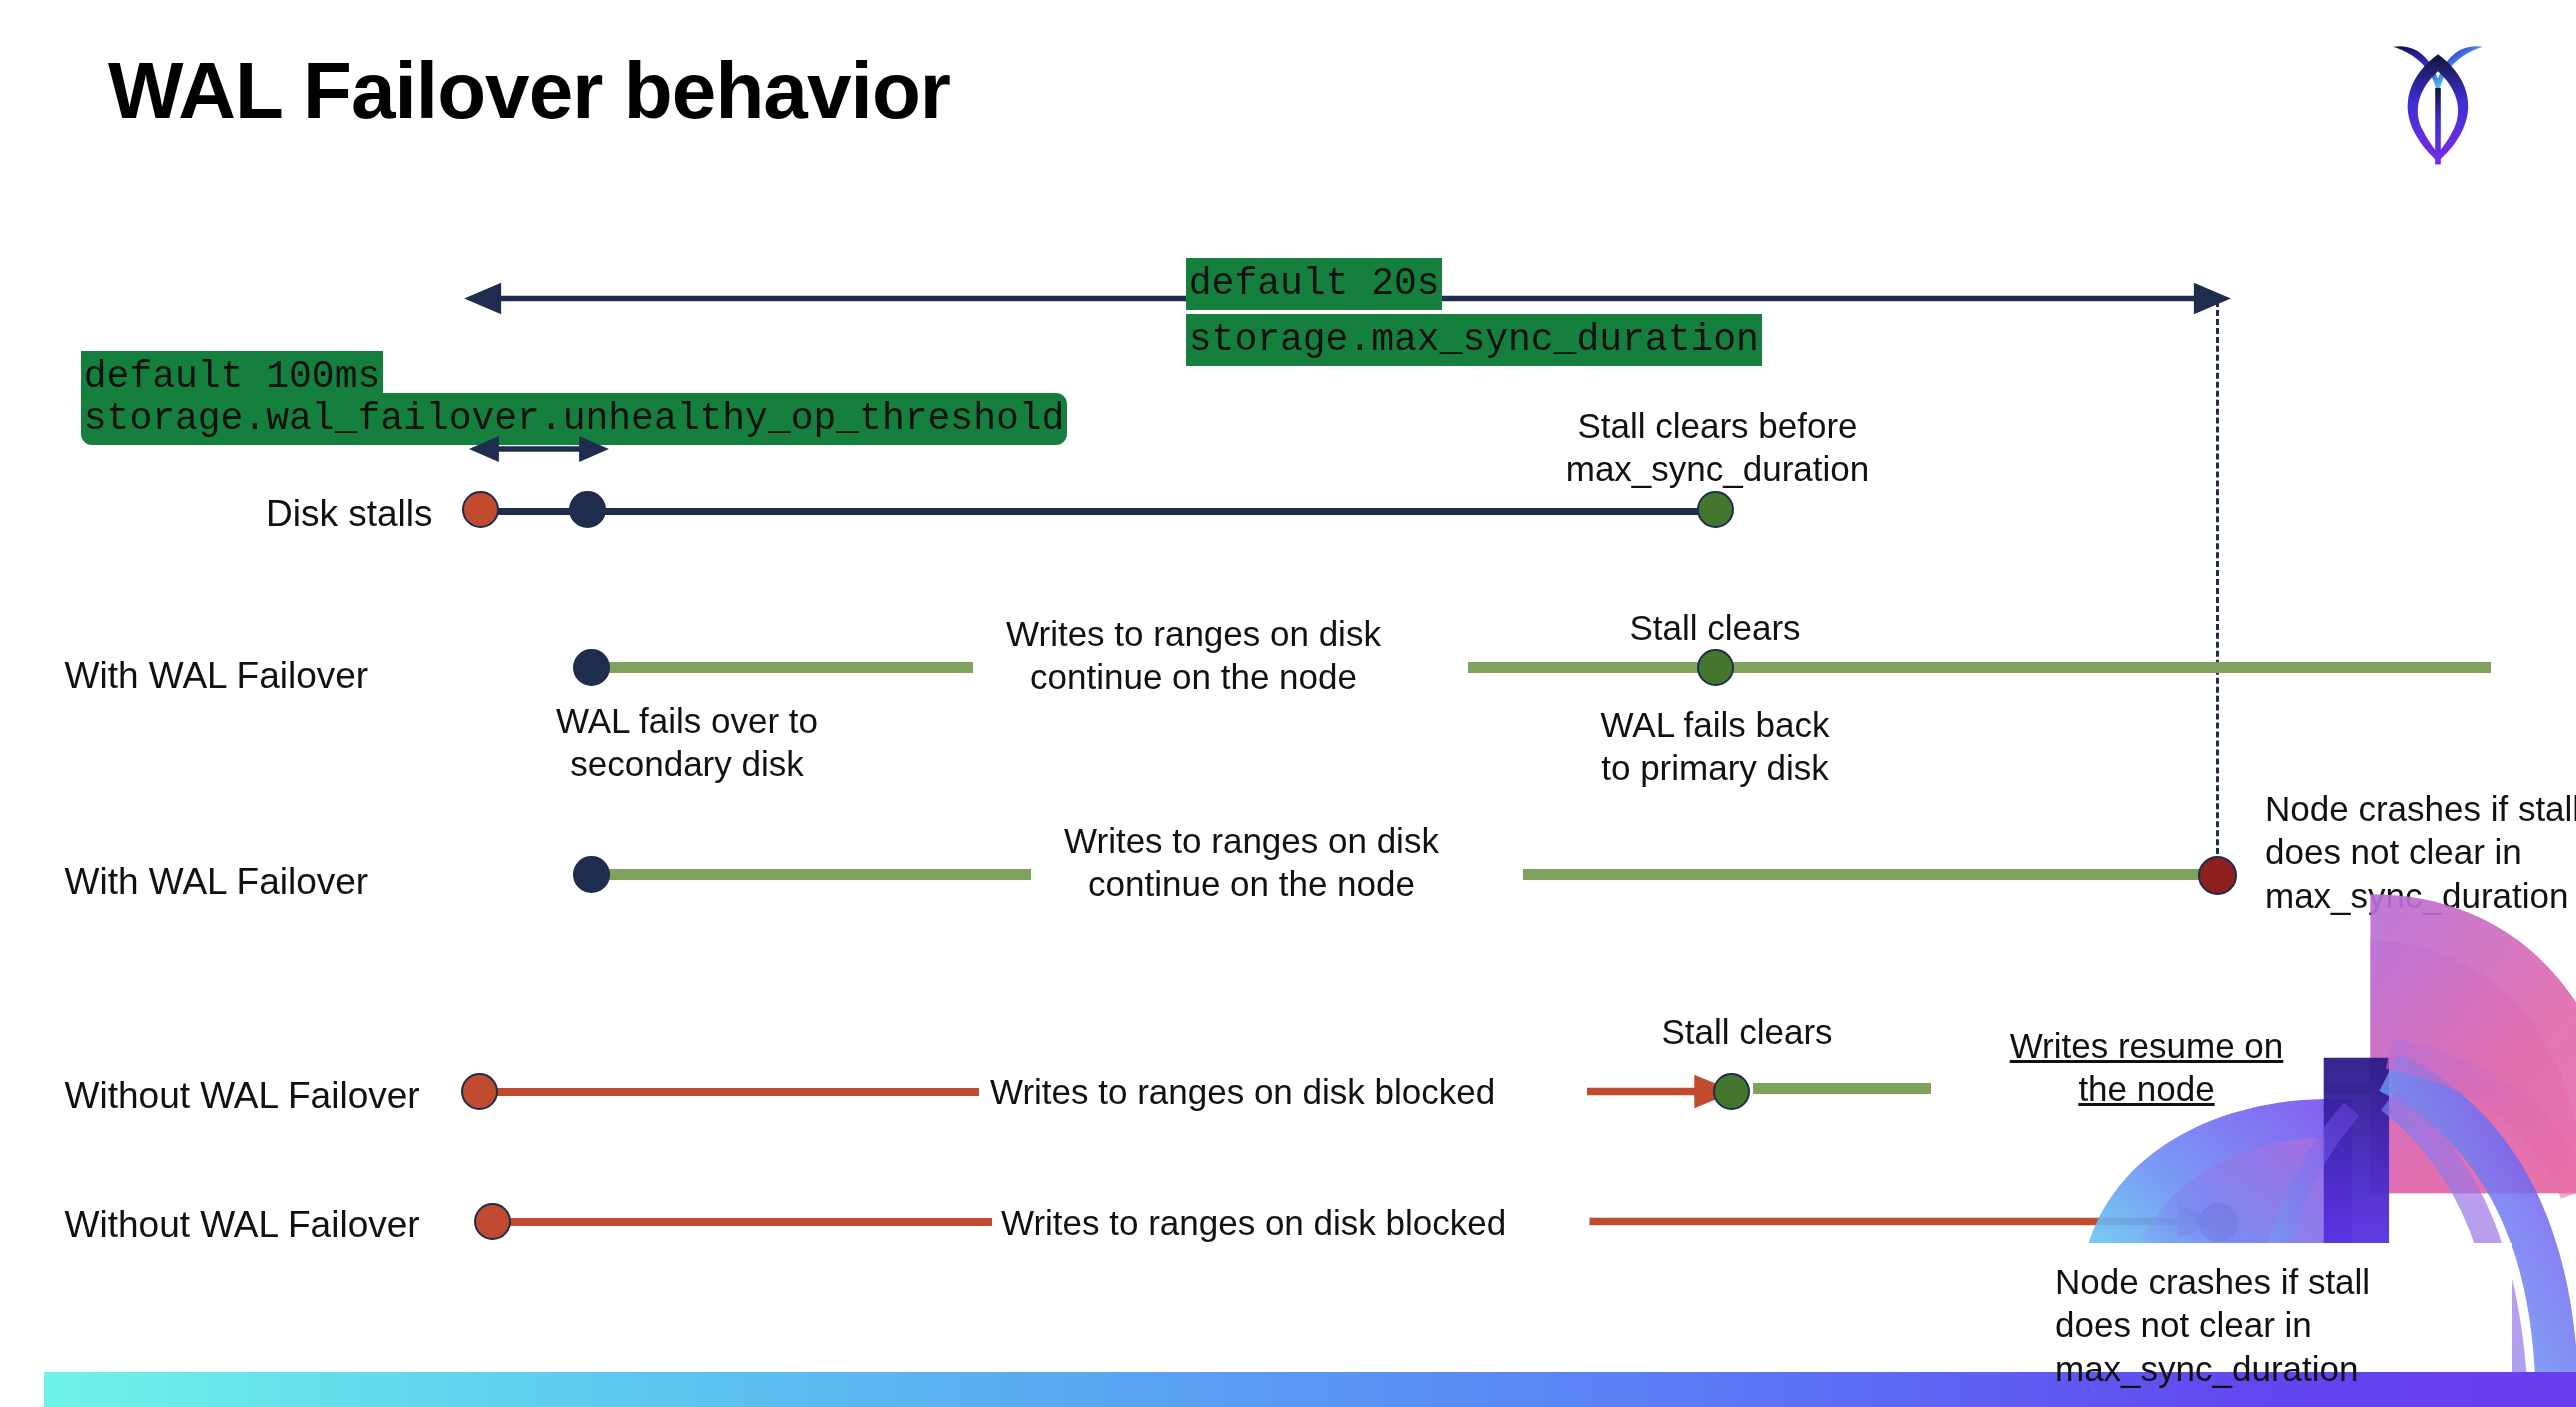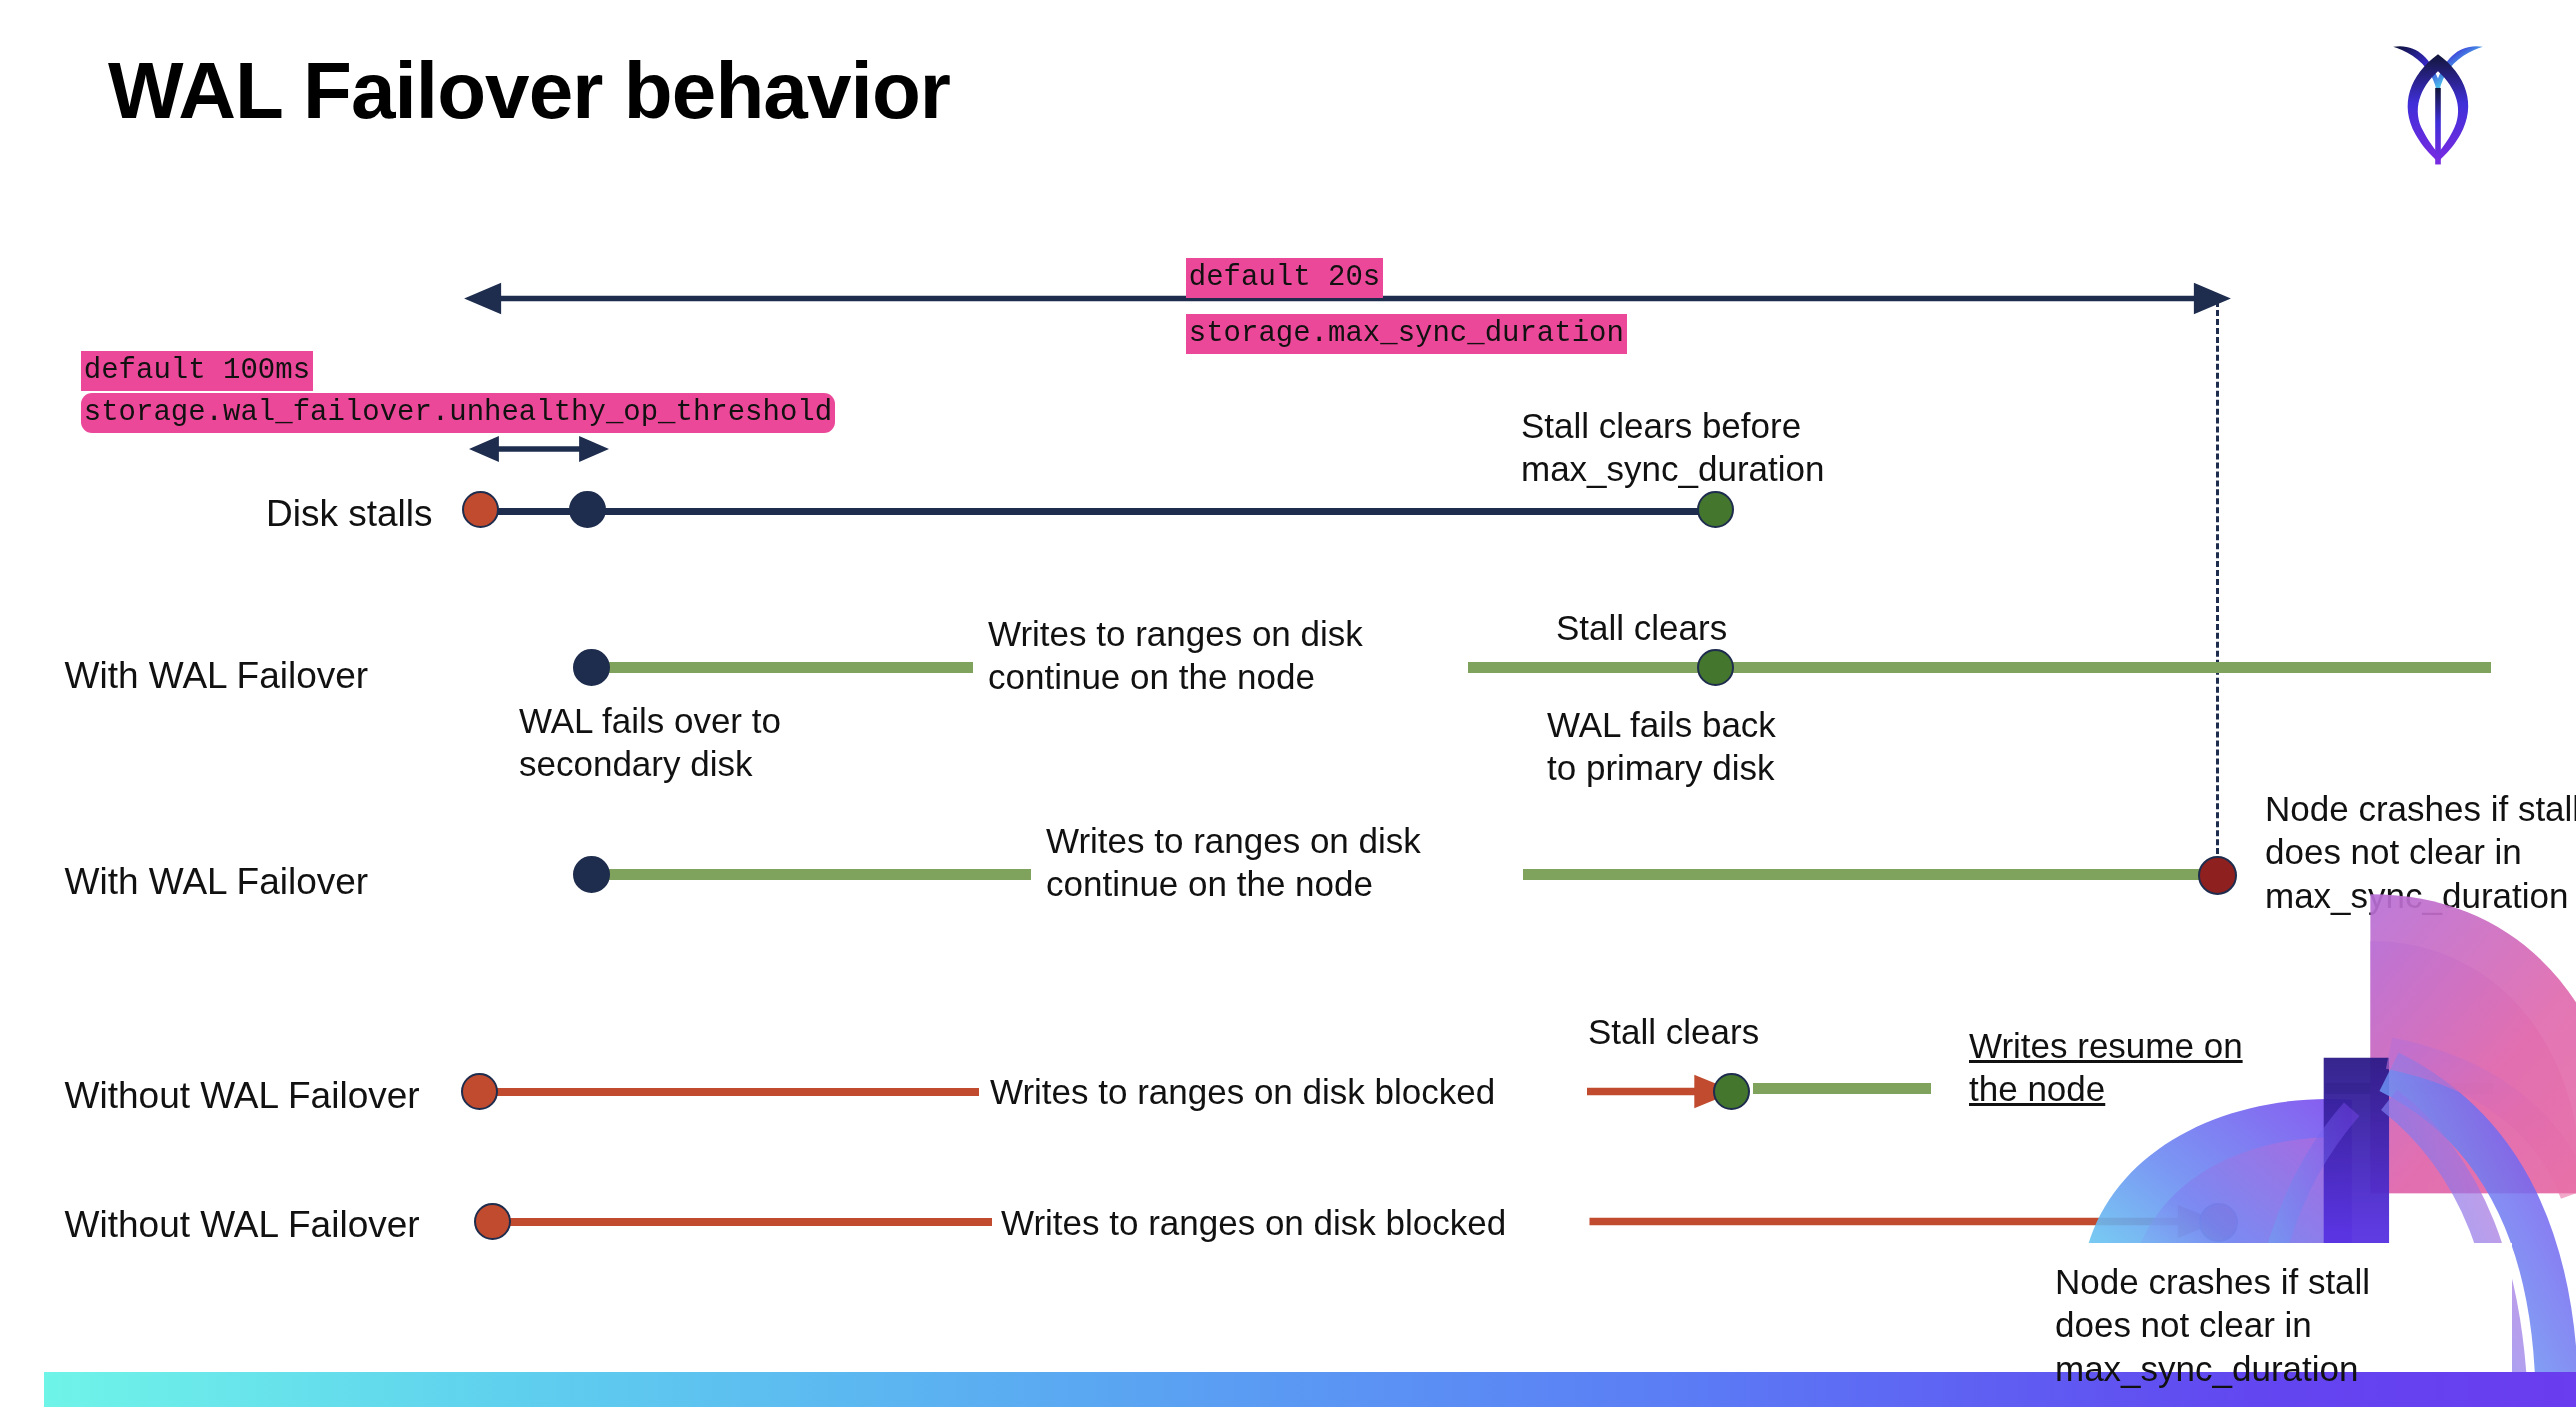--- a/index.html
+++ b/index.html
@@ -35,39 +35,39 @@
 
   
   .callout-box{
     position:absolute;left:1963px;top:1243px;width:505px;height:165px;
     background:#ffffff;
   }
 
   
   .code-chip{
     position:absolute;
-    background:#ec4899;
+    background:#15803d;
     color:#111111;
     font-family:"Liberation Mono", monospace;
-    font-size:29px;
+    font-size:38px;
     line-height:1.32;
     white-space:pre;
     padding:0.9px 2.8px;
   }
 
   
   .ann{
     position:absolute;
     color:#111111;
     font-size:35px;
     line-height:1.24;
     font-family:"Liberation Sans", sans-serif;
     white-space:pre-line;
   }
-  .ann.center{}
+  .ann.center{text-align:center;}
 
   
   .row-label{
     position:absolute;
     color:#111111;
     font-size:37px;
     font-family:"Liberation Sans", sans-serif;
     white-space:nowrap;
   }
 

